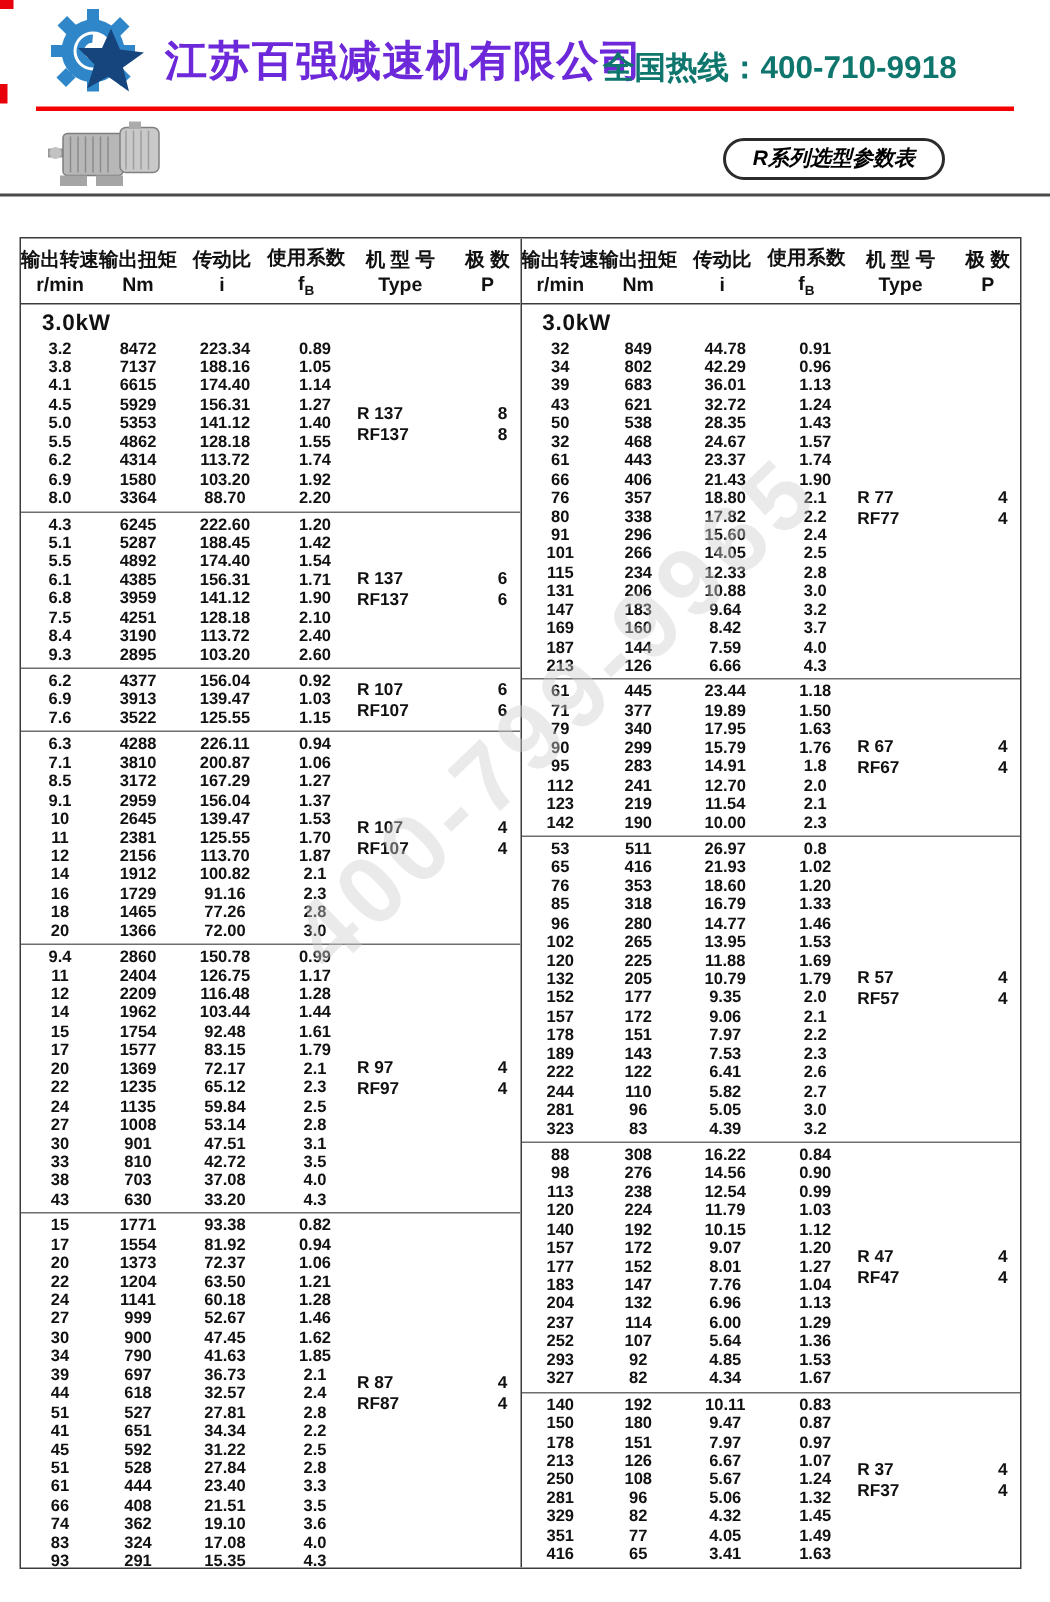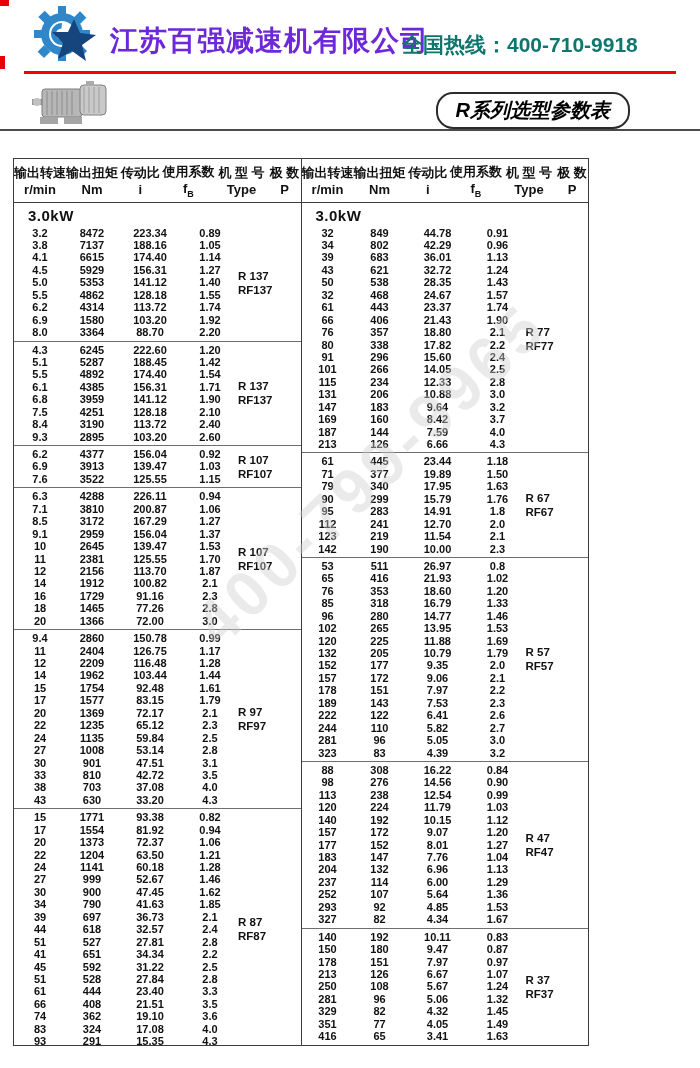--- a/index.html
+++ b/index.html
@@ -8,24 +8,24 @@
   
   .mark-a{position:absolute;left:0;top:0;width:9px;height:6px;background:#e8000a;}
   .mark-b{position:absolute;left:0;top:56px;width:5px;height:13px;background:#e8000a;}
   
   .logo{position:absolute;left:28px;top:5px;width:78px;height:62px;}
   .company{position:absolute;left:110px;top:22px;font-size:28px;font-weight:bold;letter-spacing:1px;color:#6d28d9;}
   .hotline{position:absolute;left:402px;top:31px;font-size:21px;font-weight:bold;color:#0f766e;}
   .red-rule{position:absolute;left:24px;right:24px;top:71px;height:3px;background:#f40000;}
   .motor{position:absolute;left:30px;top:79px;width:88px;height:49px;}
   .title-pill{position:absolute;right:70px;top:92px;border:2px solid #2b2b2b;border-radius:17px;
-              padding:3px 18px;font-size:20px;font-weight:bold;font-style:italic;color:#000;background:#fff;}
+              padding:3px 18px;font-size:14px;font-weight:bold;font-style:italic;color:#000;background:#fff;}
   .dark-rule{position:absolute;left:0;right:0;top:129px;height:2px;background:#4a4a4a;}
   
-  .table-wrap{position:absolute;left:13px;top:158px;width:576px;height:888px;
+  .table-wrap{position:absolute;left:13px;top:158px;width:668px;height:888px;
               border:1.5px solid #3c3c3c;display:flex;box-sizing:border-box;overflow:hidden;}
   .panel{flex:1;display:flex;flex-direction:column;box-sizing:border-box;overflow:hidden;}
   .panel.right{border-left:1.5px solid #3c3c3c;}
   .phead{display:flex;align-items:stretch;border-bottom:1.5px solid #3c3c3c;padding:4px 0 3px 0;}
   .hcell{display:flex;flex-direction:column;align-items:center;justify-content:center;font-weight:bold;}
   .hcn{font-size:13px;letter-spacing:0px;white-space:pre;}
   .hun{font-size:13px;}
   .hun sub{font-size:9px;}
   .c1{width:52px;} .c2{width:52px;} .c3{width:64px;} .c4{width:56px;} .c5{width:78px;} .c6{width:46px;}
   .power{font-size:15px;font-weight:bold;padding:4px 0 1px 14px;letter-spacing:0.5px;}

